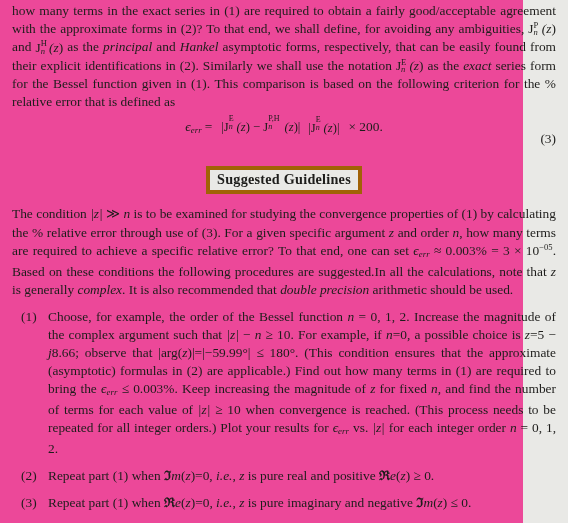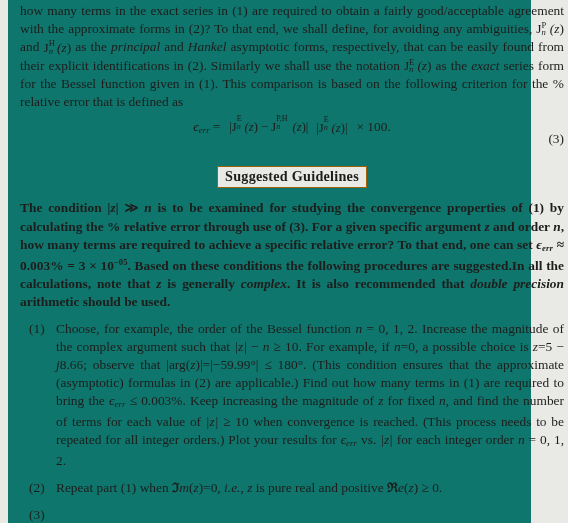--- a/index.html
+++ b/index.html
@@ -12,42 +12,40 @@
     overflow: hidden;
     background: #e9e9e6;
     font-family: "Liberation Serif", "DejaVu Serif", serif;
     color: #1d1d1b;
     -webkit-font-smoothing: antialiased;
   }
   .page {
     position: relative;
     width: 523px;
     height: 523px;
-    background: #0f766e;
+    background: #ec4899;
     padding: 0;
     box-sizing: border-box;
-    margin-left: 8px;
   }
   .col {
     position: absolute;
     left: 12px;
     top: 2px;
     width: 544px;
   }
   p.body-par {
     margin: 0;
     font-size: 13.4px;
     line-height: 18.05px;
     text-align: justify;
     text-justify: inter-word;
     hyphens: manual;
   }
   p.par-2 {
     margin-top: 11px;
-    font-weight: bold;
   }
   .it { font-style: italic; text-align: right; }
 
   
   .m {
     font-family: "Liberation Serif", "DejaVu Serif", serif;
     font-style: italic;
     white-space: nowrap;
   }
   .mr {
@@ -150,21 +148,21 @@
     font-size: 13.4px;
   }
 
   
   .guidebox-wrap {
     text-align: center;
     margin-top: 2px;
   }
   .guidebox {
     display: inline-block;
-    border: 1px solid #a16207;
+    border: 4px solid #a16207;
     padding: 1px 7px 2px 7px;
     font-weight: 700;
     font-size: 14.2px;
     letter-spacing: 0.25px;
     line-height: 17px;
     background: #e9e9e6;
   }
 
   
   ol.guidelist {
@@ -202,21 +200,21 @@
     <div class="eqwrap">
       <div class="eqbody">
         <span class="eqrow">
           <span class="m">ϵ<span class="eps-sub">err</span></span>
           <span class="mr">=</span>
           <span class="frac">
             <span class="num">|J<span class="stack"><span class="up">E</span><span class="dn">n</span></span><span class="m">(z</span><span class="mr">)</span> − J<span class="stack wide"><span class="up">P,H</span><span class="dn">n</span></span><span class="m">(z</span><span class="mr">)|</span></span>
             <span class="bar"></span>
             <span class="den">|J<span class="stack"><span class="up">E</span><span class="dn">n</span></span><span class="m">(z</span><span class="mr">)|</span></span>
           </span>
-          <span class="mr">× 100.</span>
+          <span class="mr">× 200.</span>
         </span>
       </div>
       <div class="eqno">(3)</div>
     </div>
 
     <div class="guidebox-wrap">
       <span class="guidebox">Suggested Guidelines</span>
     </div>
 
     <p class="body-par par-2">The condition <span class="m">|z|</span> <span class="mr">≫</span> <span class="m">n</span> is to be examined for studying the convergence properties of (1) by calculating the % relative error through use of (3). For a given specific argument <span class="m">z</span> and order <span class="m">n</span>, how many terms are required to achieve a specific relative error? To that end, one can set <span class="m">ϵ<span class="eps-sub">err</span></span> <span class="mr">≈ 0.003% = 3 × 10<sup class="sm">−05</sup></span>. Based on these conditions the following procedures are suggested.In all the calculations, note that <span class="m">z</span> is generally <span class="it">complex</span>. It is also recommended that <span class="it">double precision</span> arithmetic should be used.</p>
@@ -228,18 +226,19 @@
         <span>Choose, for example, the order of the Bessel function <span class="m">n</span> <span class="mr">= 0, 1, 2.</span> Increase the magnitude of the complex argument such that <span class="m">|z|</span> <span class="mr">−</span> <span class="m">n</span> <span class="mr">≥ 10.</span> For example, if <span class="m">n</span><span class="mr">=0</span>, a possible choice is <span class="m">z</span><span class="mr">=5 − </span><span class="m">j</span><span class="mr">8.66</span>; observe that <span class="mr">|</span><span class="mr">arg(</span><span class="m">z</span><span class="mr">)|</span><span class="mr">=|−59.99°| ≤ 180°</span>. (This condition ensures that the approximate (asymptotic) formulas in (2) are applicable.) Find out how many terms in (1) are required to bring the <span class="m">ϵ<span class="eps-sub">err</span></span> <span class="mr">≤</span> 0.003%. Keep increasing the magnitude of <span class="m">z</span> for fixed <span class="m">n</span>, and find the number of terms for each value of <span class="m">|z|</span> <span class="mr">≥ 10</span> when convergence is reached. (This process needs to be repeated for all integer orders.) Plot your results for <span class="m">ϵ<span class="eps-sub">err</span></span> vs. <span class="m">|z|</span> for each integer order <span class="m">n</span> <span class="mr">= 0, 1, 2.</span></span>
       </li>
 
       <li class="single">
         <span class="marker">(2)</span>
         <span>Repeat part (1) when <span class="frak">ℑ</span><span class="m">m</span><span class="mr">(</span><span class="m">z</span><span class="mr">)=0</span>, <span class="it">i.e.</span>, <span class="m">z</span> is pure real and positive <span class="frak">ℜ</span><span class="m">e</span><span class="mr">(</span><span class="m">z</span><span class="mr">) ≥ 0.</span></span>
       </li>
 
       <li class="single">
         <span class="marker">(3)</span>
+        <span>Repeat part (1) when <span class="frak">ℜ</span><span class="m">e</span><span class="mr">(</span><span class="m">z</span><span class="mr">)=0</span>, <span class="it">i.e.</span>, <span class="m">z</span> is pure imaginary and negative <span class="frak">ℑ</span><span class="m">m</span><span class="mr">(</span><span class="m">z</span><span class="mr">) ≤ 0.</span></span>
       </li>
 
     </ol>
 
   </div>
 </div>
 
 </body></html>

